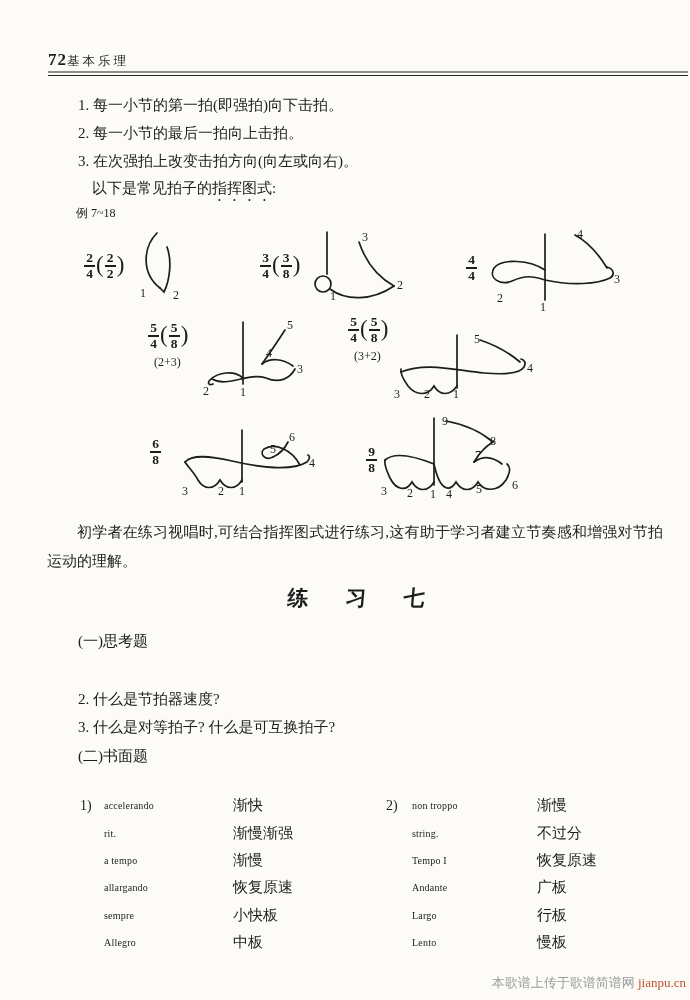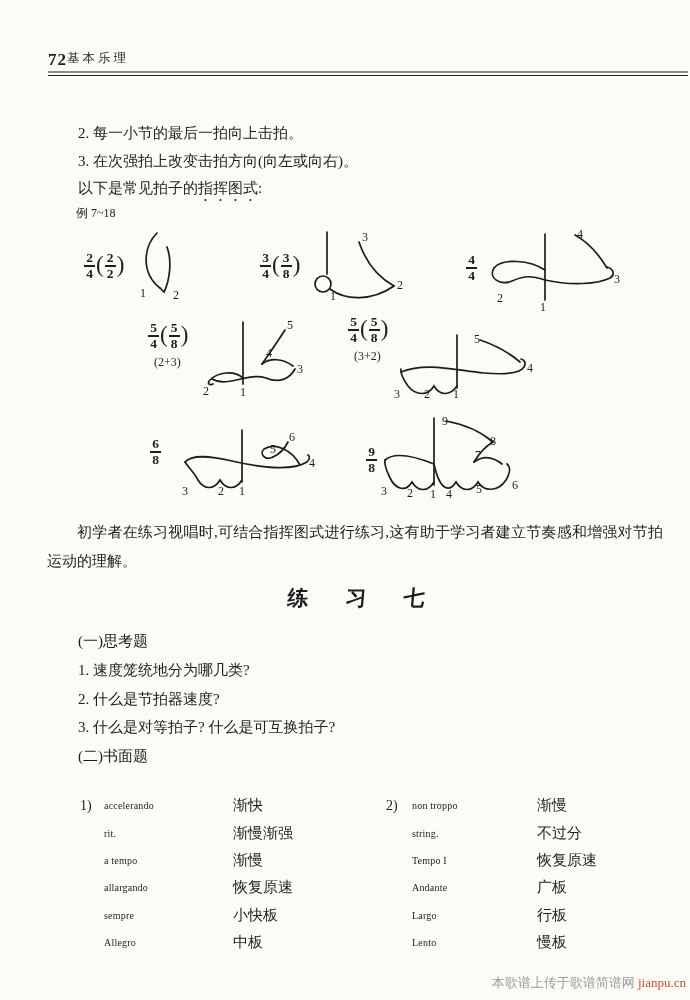--- a/index.html
+++ b/index.html
@@ -5,21 +5,21 @@
   *{margin:0;padding:0;box-sizing:border-box}
   html,body{background:#d9d9d9}
   #page{
     position:relative;width:690px;height:1000px;margin:0 auto;
     background:#fcfbf8;color:#1d1d1d;
     font-family:"Liberation Serif","DejaVu Serif",serif;
     overflow:hidden;
   }
   .abs{position:absolute}
   
-  .hdr{display:flex;align-items:flex-start}
+  .hdr{display:flex;align-items:flex-end}
   .hdr-num{font-size:17px;font-weight:bold;letter-spacing:1px}
   .hdr-title{font-size:12.5px;letter-spacing:3px;color:#2a2a2a}
   .rule-thick{height:2px;background:#8d8d8d}
   .rule-thin{height:1px;background:#242424}
   
   .body-line{font-size:15px;white-space:nowrap}
   .emph{
     text-emphasis:filled dot #1d1d1d;
     -webkit-text-emphasis:filled dot #1d1d1d;
     text-emphasis-position:under right;
@@ -57,23 +57,24 @@
 
 <div id="page">
 
   <div class="abs hdr" style="left:48px;top:50px">
     <span class="hdr-num">72</span>
     <span class="hdr-title">基本乐理</span>
   </div>
   <div class="abs rule-thick" style="left:48px;right:2px;top:71px"></div>
   <div class="abs rule-thin" style="left:48px;right:2px;top:75px"></div>
 
+  <div class="abs body-line" style="left:78px;top:96px">1. 每一小节的第一拍(即强拍)向下击拍。</div>
   <div class="abs body-line" style="left:78px;top:124px">2. 每一小节的最后一拍向上击拍。</div>
   <div class="abs body-line" style="left:78px;top:152px">3. 在次强拍上改变击拍方向(向左或向右)。</div>
-  <div class="abs body-line" style="left:78px;top:179px"><span>以下是常见拍子的</span><span class="emph">指挥图式</span><span>:</span></div>
+  <div class="abs body-line" style="left:92px;top:179px"><span>以下是常见拍子的</span><span class="emph">指挥图式</span><span>:</span></div>
 
   <div class="abs example" style="left:76px;top:205px">例 7~18</div>
 
   <div class="abs ts" style="left:84px;top:252px">
     <span class="frac">
         <span class="n">2</span>
         <span class="bar"></span>
         <span class="n">4</span>
       </span>
     <span class="paren">(</span>
@@ -235,21 +236,20 @@
     <text x="97" y="47">7</text>
     <text x="112" y="33">8</text>
     <text x="64" y="13">9</text>
   </svg>
 
   <div class="abs para" style="left:47px;top:518px;width:616px">初学者在练习视唱时,可结合指挥图式进行练习,这有助于学习者建立节奏感和增强对节拍运动的理解。</div>
 
   <div class="abs heading" style="left:30px;right:0;top:584px">练　习　七</div>
 
   <div class="abs ex-line" style="left:78px;top:632px">(一)思考题</div>
-  <div class="abs ex-line" style="left:78px;top:661px">1. 速度笼统地分为哪几类?</div>
   <div class="abs ex-line" style="left:78px;top:690px">2. 什么是节拍器速度?</div>
   <div class="abs ex-line" style="left:78px;top:718px">3. 什么是对等拍子? 什么是可互换拍子?</div>
   <div class="abs ex-line" style="left:78px;top:747px">(二)书面题</div>
 
   <div class="abs match-group g1" style="left:80px;top:792px">
     <span class="glabel">1)</span>
     <span class="term">accelerando</span>
     <span class="cn">渐快</span>
     <span></span>
     <span class="term">rit.</span>

